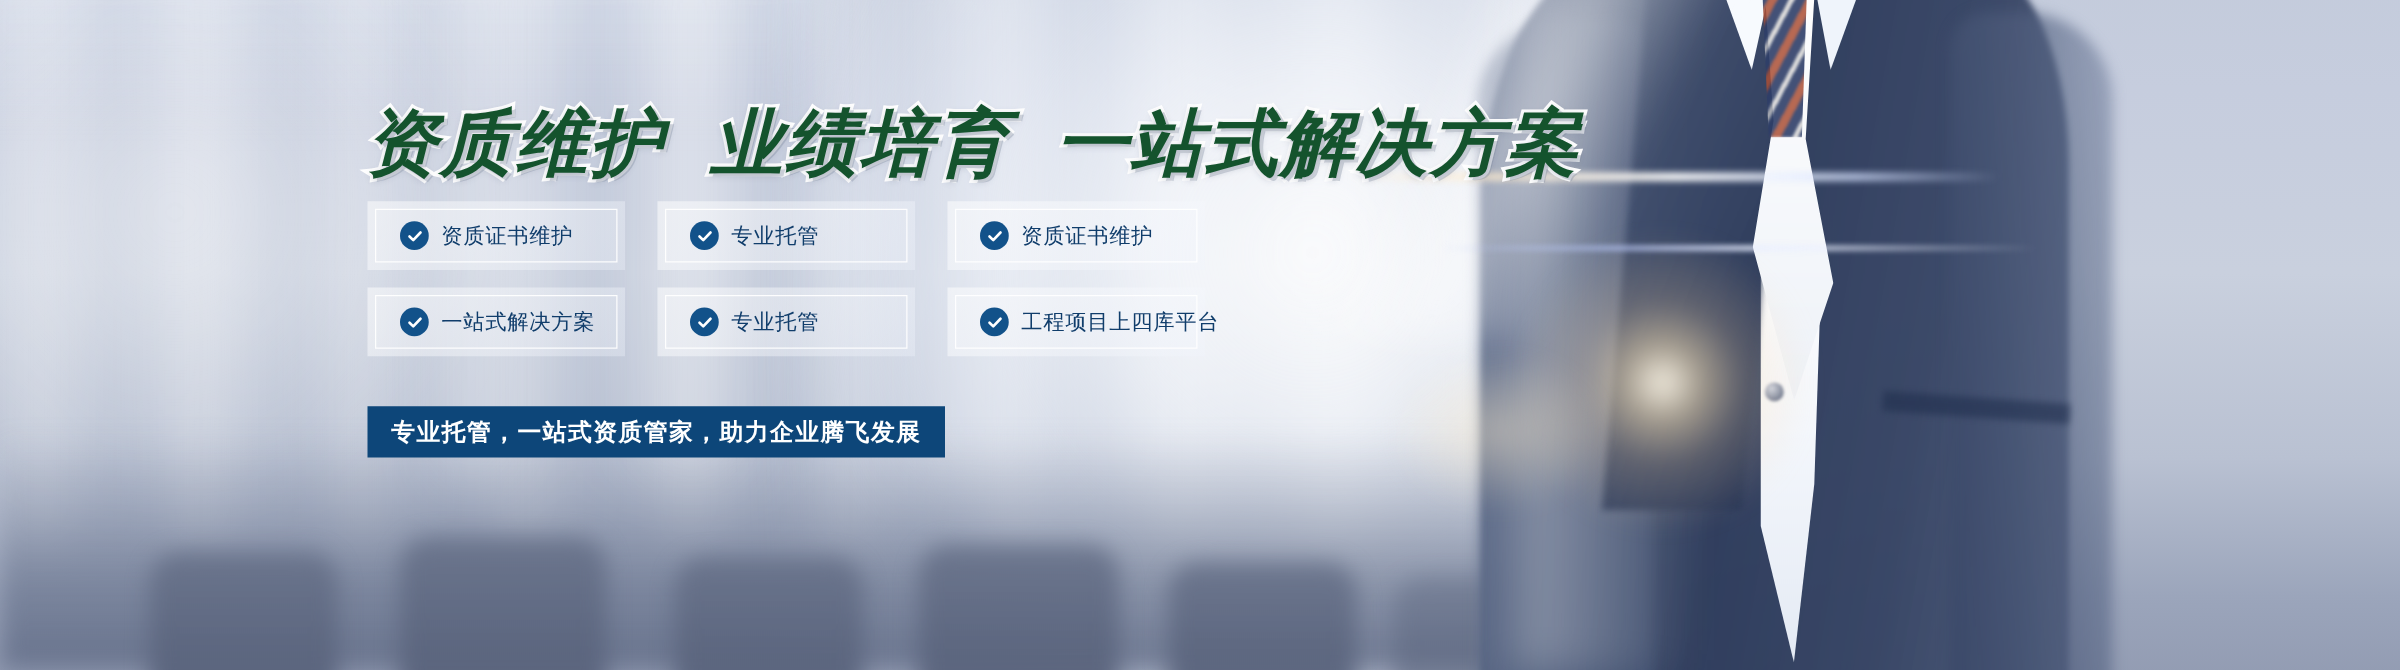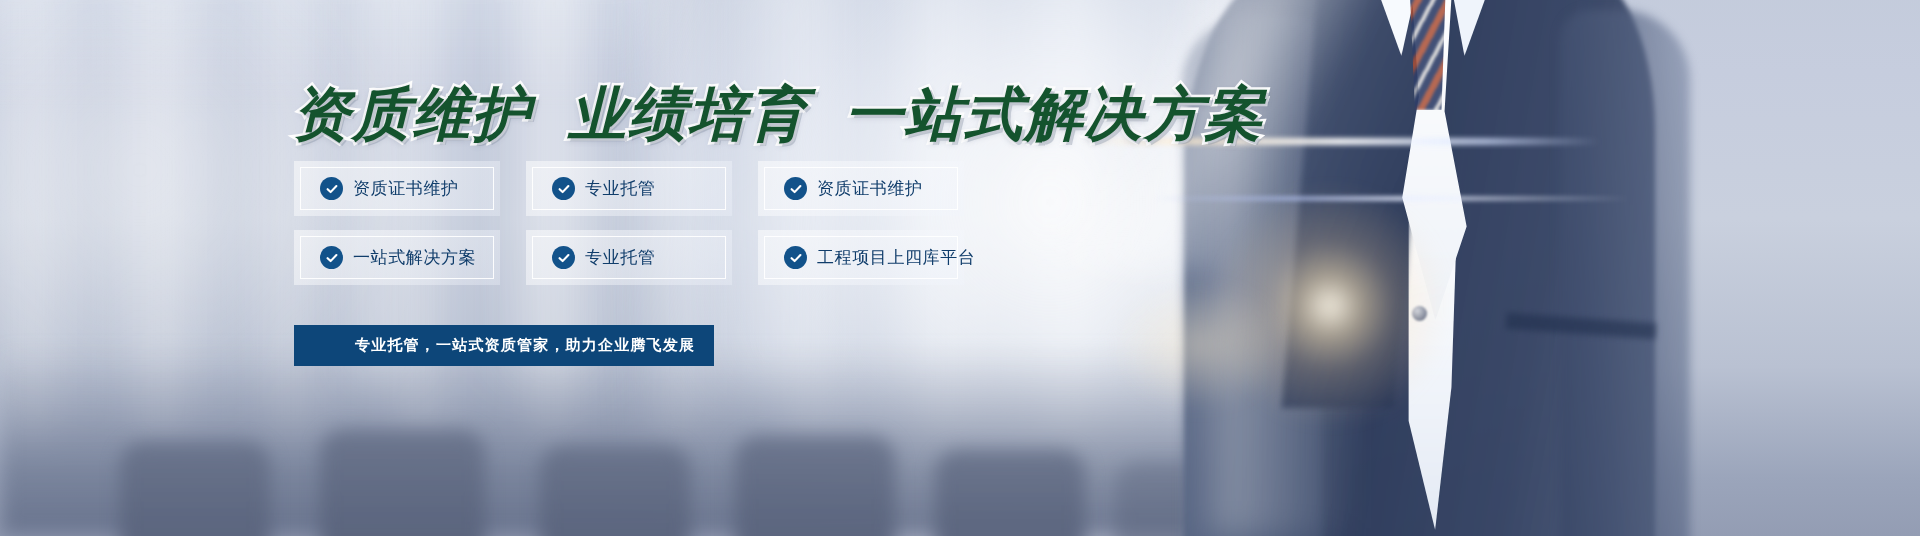--- a/index.html
+++ b/index.html
@@ -288,25 +288,24 @@
 
   .tagline{
     position:absolute;left:294px;top:325px;
     background:#0D4679;
     height:41px;
     display:flex;align-items:center;
     padding:0 19px;
   }
   .tagline-text{
     color:#ffffff;
-    font-size:15px;
+    font-size:19px;
     font-weight:bold;
     letter-spacing:1.2px;
     white-space:nowrap;
-    margin-left:42px;
   }
 </style>
 </head>
 <body>
 
 <div class="banner">
 
   <div class="bg">
     <div class="bg-base"></div>
     <div class="bg-ceiling"></div>

